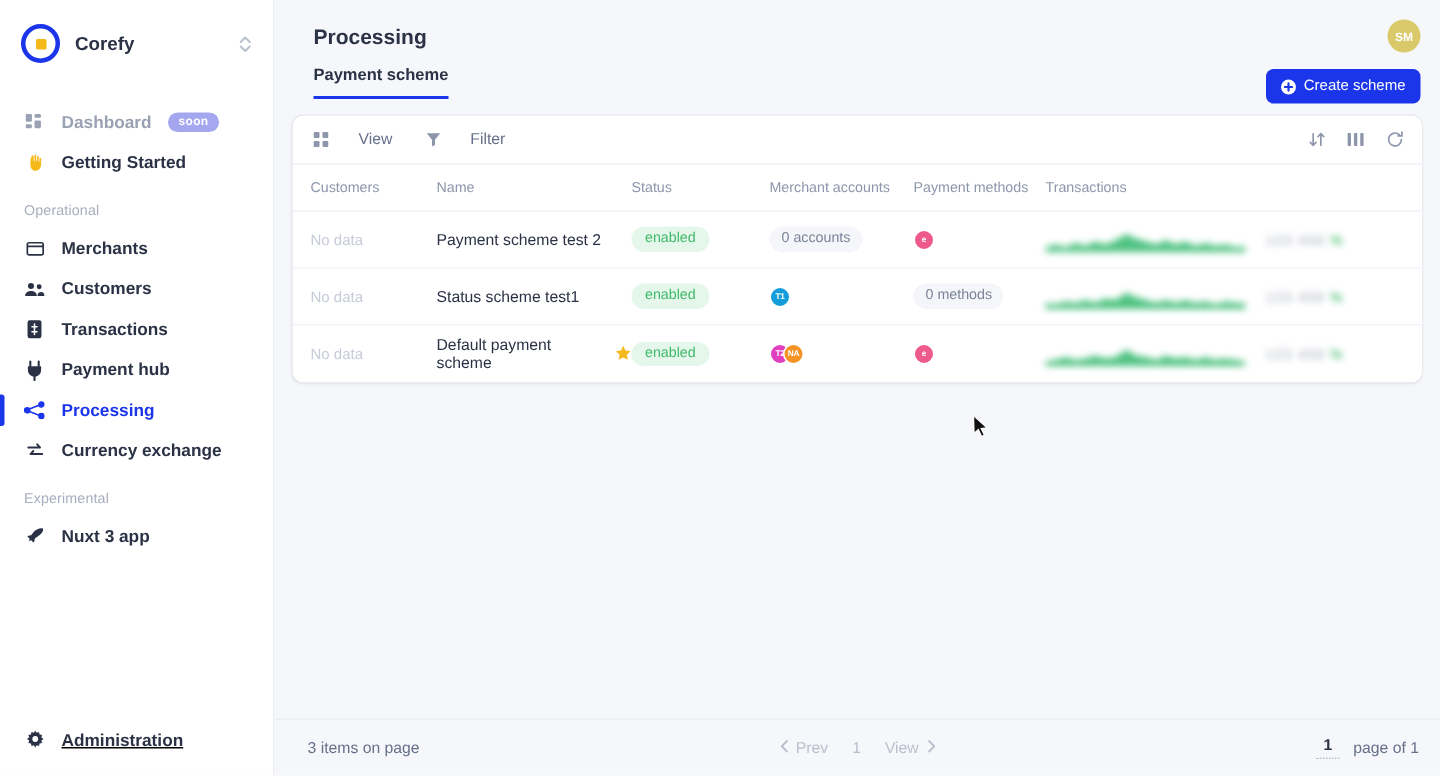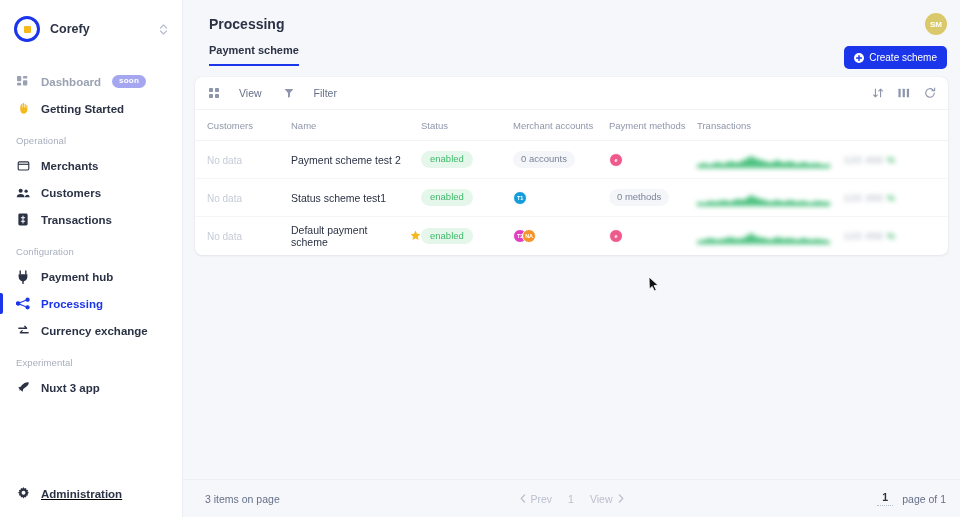--- a/index.html
+++ b/index.html
@@ -273,21 +273,20 @@
       <div class="nav-item">
         <span class="ico">
           <svg width="12" height="13" viewBox="0 0 12 14" fill="currentColor">
               <rect x="1" y="0.5" width="10" height="13" rx="1.6"></rect>
               <path d="M6 3.2v7.6M4.2 5.2h3.6M4.2 8.8h3.6" stroke="#fff" stroke-width="1.1" stroke-linecap="round"></path>
             </svg>
         </span>
         <span>Transactions</span>
       </div>
 
-      <div class="nav-group-label">Configuration</div>
       <div class="nav-item">
         <span class="ico">
           <svg width="12" height="14" viewBox="0 0 12 14" fill="none" stroke="currentColor" stroke-width="1.4" stroke-linecap="round">
               <path d="M3.2 1v3M8.8 1v3"></path>
               <path d="M1.6 4.2h8.8v2.6A4.4 4.4 0 0 1 6 11.2 4.4 4.4 0 0 1 1.6 6.8z" fill="currentColor" stroke="none"></path>
               <path d="M6 11.2V13.4"></path>
             </svg>
         </span>
         <span>Payment hub</span>
       </div>

